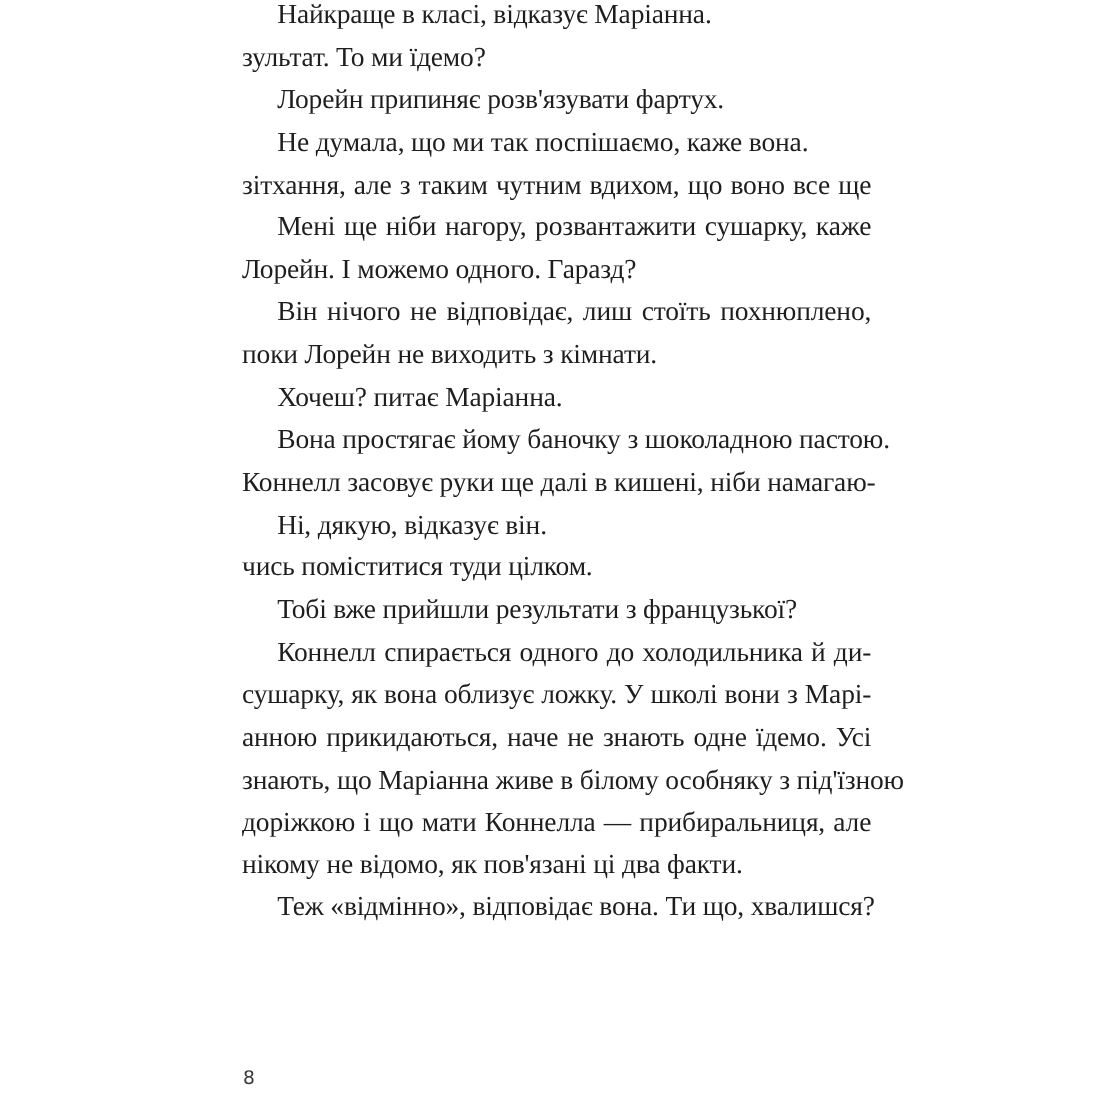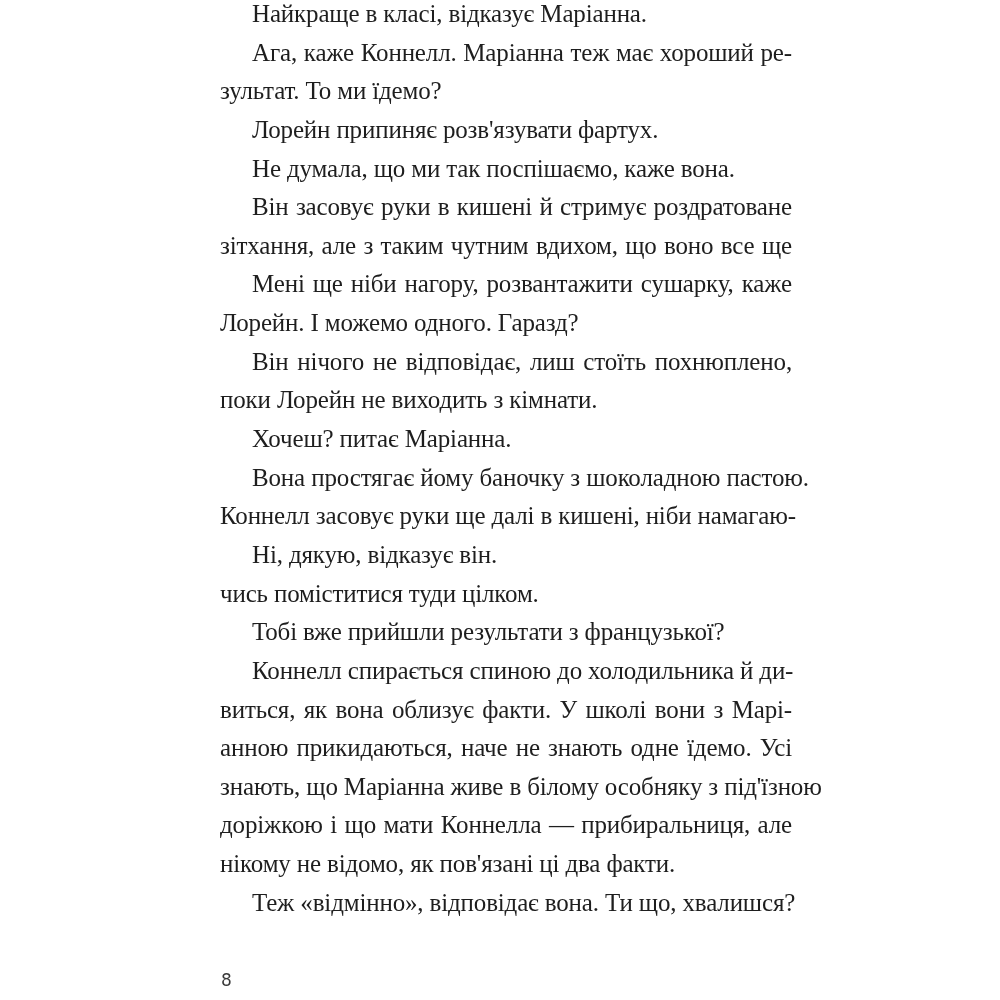--- a/index.html
+++ b/index.html
@@ -50,38 +50,36 @@
     font-size: 17px;
     color: #3a3a3a;
   }
 </style>
 </head>
 <body>
 
 <div class="page">
   <div class="text-block" id="text-block">
       <span class="line indent">Найкраще в класі, відказує Маріанна.</span>
-      <span class="line indent justify">Ага, каже Коннелл. Маріанна теж має хороший ре-</span>
       <span class="line">зультат. То ми їдемо?</span>
       <span class="line indent">Лорейн припиняє розв'язувати фартух.</span>
       <span class="line indent">Не думала, що ми так поспішаємо, каже вона.</span>
-      <span class="line indent justify">Він засовує руки в кишені й стримує роздратоване</span>
       <span class="line justify">зітхання, але з таким чутним вдихом, що воно все ще</span>
       <span class="line indent justify">Мені ще ніби нагору, розвантажити сушарку, каже</span>
       <span class="line">Лорейн. І можемо одного. Гаразд?</span>
       <span class="line indent justify">Він нічого не відповідає, лиш стоїть похнюплено,</span>
       <span class="line">поки Лорейн не виходить з кімнати.</span>
       <span class="line indent">Хочеш? питає Маріанна.</span>
       <span class="line indent justify">Вона простягає йому баночку з шоколадною пастою.</span>
       <span class="line justify">Коннелл засовує руки ще далі в кишені, ніби намагаю-</span>
       <span class="line indent">Ні, дякую, відказує він.</span>
       <span class="line">чись поміститися туди цілком.</span>
       <span class="line indent">Тобі вже прийшли результати з французької?</span>
-      <span class="line indent justify">Коннелл спирається спиною до холодильника й ди-</span>
-      <span class="line justify">виться, як вона облизує факти. У школі вони з Марі-</span>
+      <span class="line indent justify">Коннелл спирається одного до холодильника й ди-</span>
+      <span class="line justify">сушарку, як вона облизує ложку. У школі вони з Марі-</span>
       <span class="line justify">анною прикидаються, наче не знають одне їдемо. Усі</span>
       <span class="line justify">знають, що Маріанна живе в білому особняку з під'їзною</span>
       <span class="line justify">доріжкою і що мати Коннелла — прибиральниця, але</span>
       <span class="line">нікому не відомо, як пов'язані ці два факти.</span>
       <span class="line indent">Теж «відмінно», відповідає вона. Ти що, хвалишся?</span>
     </div>
   <div class="page-number">8</div>
 </div>
 
 </body></html>

